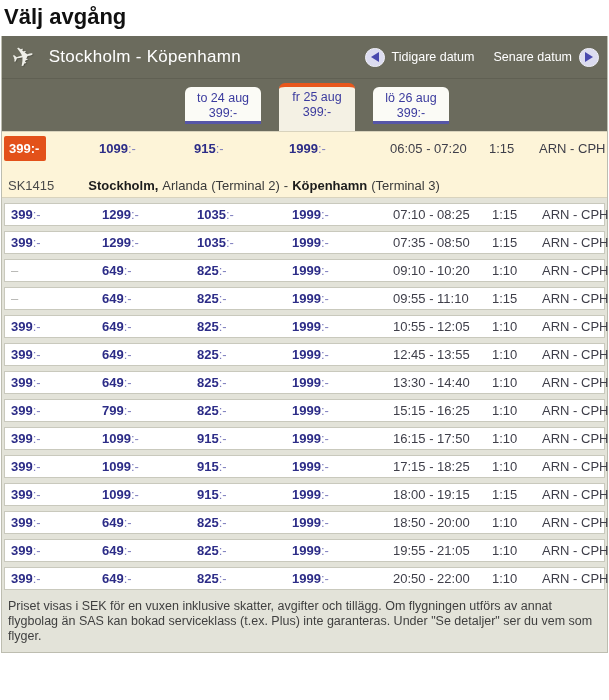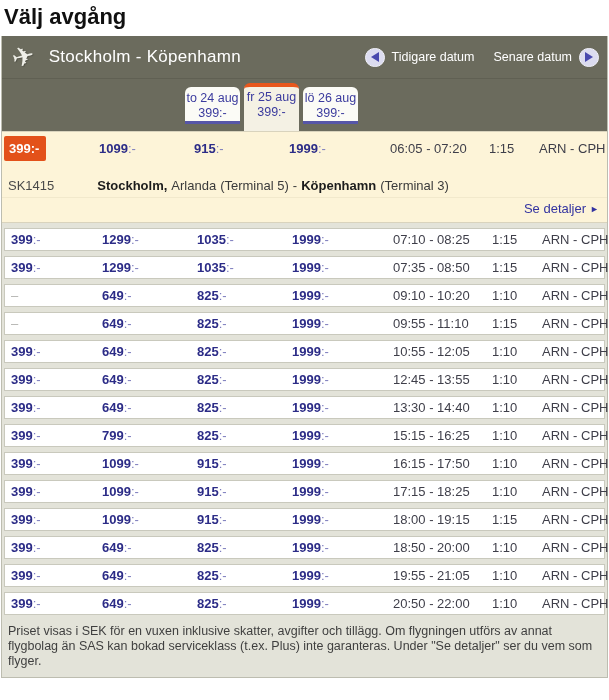--- a/index.html
+++ b/index.html
@@ -38,21 +38,21 @@
     cursor:pointer; padding:0;
   }
   .tri { width:0; height:0; border-style:solid; display:block; }
   .tri-left  { border-width:5px 8px 5px 0; border-color:transparent #4949ae transparent transparent; }
   .tri-right { border-width:5px 0 5px 8px; border-color:transparent transparent transparent #4949ae; }
   
   .tab-strip {
     height:52px; background:#6b6b5d; display:flex; align-items:flex-end; padding-left:183px;
   }
   .tab {
-    width:55px; margin-right:4px; text-align:center; cursor:pointer;
+    width:76px; margin-right:18px; text-align:center; cursor:pointer;
     background:#fbfbf6; border-radius:6px 6px 0 0;
     border-bottom:3px solid #5656a8; padding-top:4px; height:37px; margin-bottom:7px;
   }
   .tab .tab-date { color:#3b3b9e; font-size:12.5px; line-height:15px; }
   .tab .tab-price { color:#3b3b9e; font-size:12.5px; line-height:14px; }
   .tab.active {
     height:48px; margin-bottom:0; border-bottom:none;
     border-top:4px solid #e8571c; background:#f4f1e4; padding-top:3px;
   }
   
@@ -80,21 +80,21 @@
   }
   .sel-row { height:33px; }
   .sel-badge {
     display:inline-block; background:#e3511a; color:#fff; font-weight:bold;
     font-size:13px; padding:5px 7px 5px 5px; border-radius:2px; margin-left:-4px;
     cursor:pointer;
   }
   .detail-row {
     padding:1px 6px 4px 6px; font-size:13px; color:#3a3a3a; display:flex; align-items:baseline;
   }
-  .detail-row .fno { margin-right:43px; color:#4a4a4a;text-align:center; }
+  .detail-row .fno { margin-right:34px; color:#4a4a4a;text-align:center; }
   .detail-row b { color:#1c1c1c; margin-right:4px; }
   .detail-row span.plain { margin-right:4px;margin-top:12px; }
   .details-link-row {
     display:flex; justify-content:flex-end; padding:3px 8px 6px 6px;
     border-top:1px solid rgba(120,110,70,.08);
   }
   .details-link { color:#3333a0; font-size:13px; cursor:pointer; display:flex; align-items:center; gap:4px; }
   .details-link .mini-arrow { font-size:9px; color:#3333a0; }
   
   .rows { padding:5px 2px 0 2px; }
@@ -163,31 +163,25 @@
         <span class="cell price"><b>915</b><span class="sfx">:-</span></span>
         <span class="cell price"><b>1999</b><span class="sfx">:-</span></span>
         <span class="cell time">06:05 - 07:20</span>
         <span class="cell dur">1:15</span>
         <span class="cell apt">ARN - CPH</span>
       </div>
     <div class="detail-row">
       <span class="fno">SK1415</span>
       <b>Stockholm,</b>
       <span class="plain">Arlanda</span>
-      <span class="plain">(Terminal 5)</span>
+      <span class="plain">(Terminal 2)</span>
       <span class="plain">-</span>
       <b>Köpenhamn</b>
       <span class="plain">(Terminal 3)</span>
     </div>
-    <div class="details-link-row">
-      <span class="details-link">
-        <span>Se detaljer</span>
-        <span class="mini-arrow">►</span>
-      </span>
-    </div>
   </div>
 
   
   <div class="rows" id="rows">
   <div class="grid frow">
     <span class="cell price"><b>399</b><span class="sfx">:-</span></span>
     <span class="cell price"><b>1299</b><span class="sfx">:-</span></span>
     <span class="cell price"><b>1035</b><span class="sfx">:-</span></span>
     <span class="cell price"><b>1999</b><span class="sfx">:-</span></span>
     <span class="cell time">07:10 - 08:25</span>

